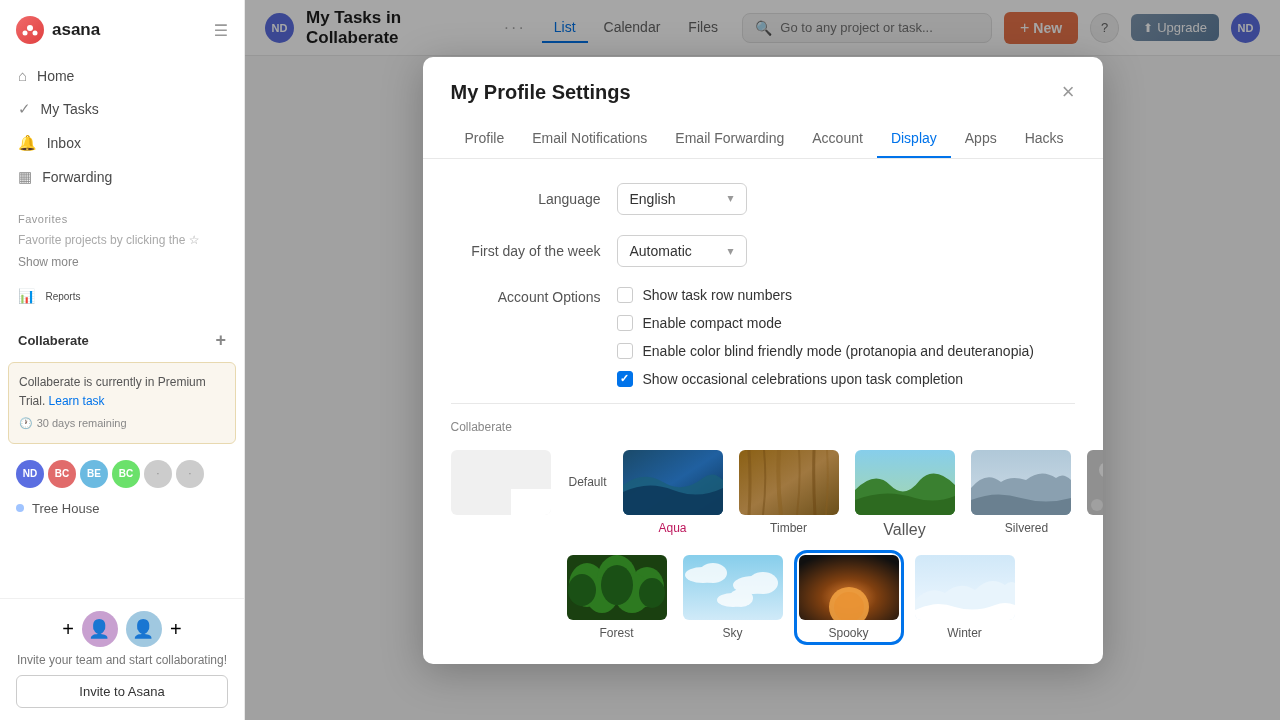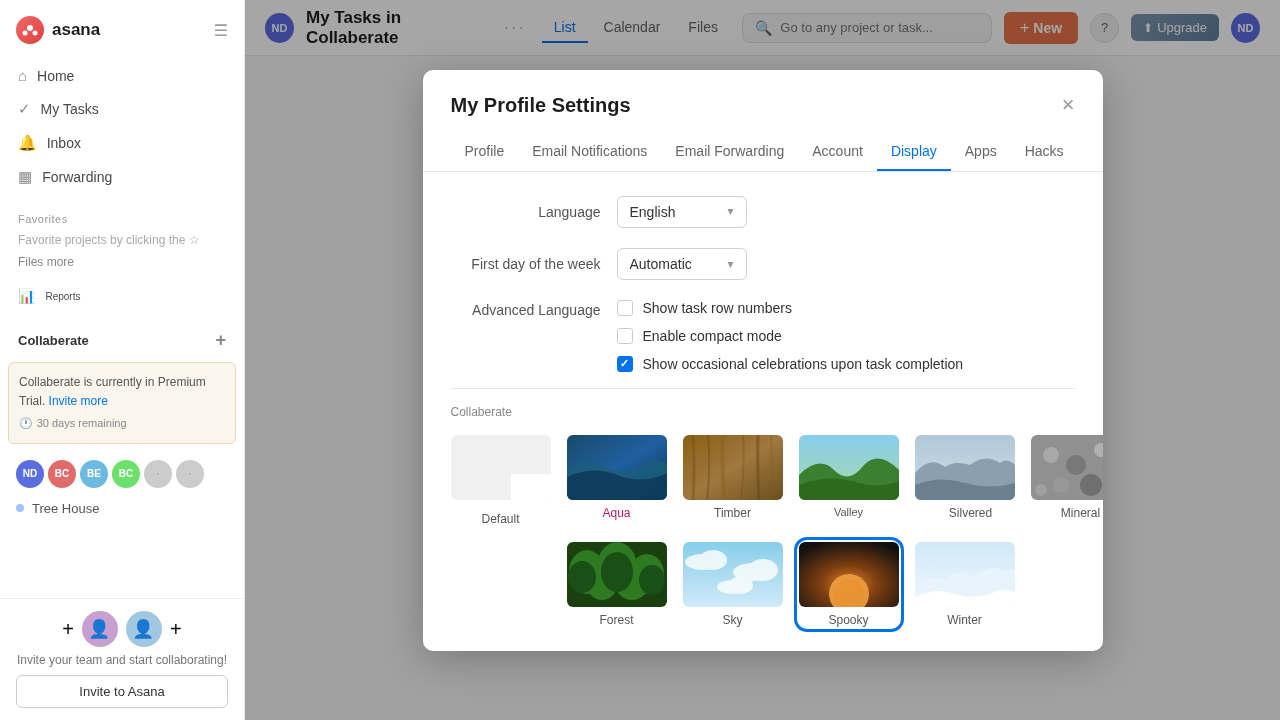--- a/index.html
+++ b/index.html
@@ -39,38 +39,38 @@
     </div>
     <div style="display:flex;align-items:center;gap:10px;padding:7px 10px;border-radius:6px;cursor:pointer;font-size:14px;color:#4a4a4a;margin-bottom:2px;">
       <span style="color:#888;font-size:15px;">▦</span>
       <span style="font-size:14px;color:#4a4a4a;">Forwarding</span>
     </div>
   </div>
 
   <div style="padding:4px 8px;">
     <div style="font-size:11px;color:#999;padding:10px 10px 4px;font-weight:500;letter-spacing:0.5px;">Favorites</div>
     <div style="font-size:12px;color:#aaa;padding:4px 10px;">Favorite projects by clicking the ☆</div>
-    <div style="font-size:12px;color:#888;padding:4px 10px;cursor:pointer;">Files more</div>
+    <div style="font-size:12px;color:#888;padding:4px 10px;cursor:pointer;">Show more</div>
   </div>
 
   <div style="padding:4px 8px;">
     <div style="display:flex;align-items:center;gap:10px;padding:7px 10px;border-radius:6px;cursor:pointer;font-size:14px;color:#4a4a4a;">
       <span style="color:#888;font-size:14px;">📊</span>
       <span style="font-size:10px;color:#4a4a4a;">Reports</span>
     </div>
   </div>
 
   <div style="padding:4px 8px;margin-top:4px;">
     <div style="display:flex;align-items:center;justify-content:space-between;padding:7px 10px;font-size:13px;font-weight:600;color:#333;">
       <span>Collaberate</span>
       <span style="color:#888;font-size:18px;cursor:pointer;">+</span>
     </div>
     <div style="background:#faf6ee;border:1px solid #e8d9b0;border-radius:6px;padding:10px;margin:4px 0;font-size:12px;color:#555;line-height:1.6;">
       <span>Collaberate is currently in Premium Trial.</span>
-      <a style="color:#0073ea;text-decoration:none;"> <span>Invite more</span></a>
+      <a style="color:#0073ea;text-decoration:none;"> <span>Learn task</span></a>
       <div style="display:flex;align-items:center;gap:4px;color:#888;font-size:11px;margin-top:4px;">
         <span style="font-size:11px;">🕐</span>
         <span>30 days remaining</span>
       </div>
     </div>
   </div>
 
   <div style="display:flex;align-items:center;padding:8px 16px;gap:4px;flex-wrap:wrap;">
     <div style="width:28px;height:28px;border-radius:50%;background:#5b6ee1;display:flex;align-items:center;justify-content:center;font-size:10px;font-weight:600;color:white;">ND</div>
     <div style="width:28px;height:28px;border-radius:50%;background:#e16b6b;display:flex;align-items:center;justify-content:center;font-size:10px;font-weight:600;color:white;">BC</div>
@@ -157,47 +157,51 @@
 
         <div style="display:flex;align-items:center;margin-bottom:20px;gap:16px;">
           <span style="font-size:14px;color:#555;text-align:right;width:150px;flex-shrink:0;">First day of the week</span>
           <div style="border:1px solid #d0d0d0;border-radius:6px;padding:7px 12px;font-size:14px;color:#333;background:white;cursor:pointer;display:flex;align-items:center;gap:8px;min-width:130px;">
             <span>Automatic</span>
             <span style="color:#999;font-size:12px;margin-left:auto;">▾</span>
           </div>
         </div>
 
         <div style="display:flex;margin-bottom:16px;">
-          <span style="font-size:14px;color:#555;text-align:right;width:150px;flex-shrink:0;padding-top:2px;">Advanced Language</span>
+          <span style="font-size:14px;color:#555;text-align:right;width:150px;flex-shrink:0;padding-top:2px;">Account Options</span>
           <div style="margin-left:16px;display:flex;flex-direction:column;gap:12px;">
             <div style="display:flex;align-items:center;gap:10px;">
               <div style="width:16px;height:16px;border:1.5px solid #ccc;border-radius:3px;flex-shrink:0;background:white;cursor:pointer;"></div>
               <span style="font-size:14px;color:#333;">Show task row numbers</span>
             </div>
             <div style="display:flex;align-items:center;gap:10px;">
               <div style="width:16px;height:16px;border:1.5px solid #ccc;border-radius:3px;flex-shrink:0;background:white;cursor:pointer;"></div>
               <span style="font-size:14px;color:#333;">Enable compact mode</span>
             </div>
             <div style="display:flex;align-items:center;gap:10px;">
+              <div style="width:16px;height:16px;border:1.5px solid #ccc;border-radius:3px;flex-shrink:0;background:white;cursor:pointer;"></div>
+              <span style="font-size:14px;color:#333;">Enable color blind friendly mode (protanopia and deuteranopia)</span>
+            </div>
+            <div style="display:flex;align-items:center;gap:10px;">
               <div style="width:16px;height:16px;border:1.5px solid #0073ea;border-radius:3px;flex-shrink:0;background:#0073ea;display:flex;align-items:center;justify-content:center;cursor:pointer;">
                 <span style="color:white;font-size:11px;font-weight:700;line-height:1;">✓</span>
               </div>
               <span style="font-size:14px;color:#333;">Show occasional celebrations upon task completion</span>
             </div>
           </div>
         </div>
 
         <hr style="border:none;border-top:1px solid #e8e8e8;margin:16px 0;">
 
         <div>
           <span style="font-size:12px;color:#888;display:block;margin-bottom:16px;">Collaberate</span>
 
           <div style="display:flex;gap:16px;margin-bottom:16px;align-items:flex-start;">
 
-            <div style="display:flex;flex-direction:column;align-items:center;gap:12px;cursor:pointer;">
+            <div style="display:flex;flex-direction:row;align-items:center;gap:18px;cursor:pointer;">
               <div style="width:100px;height:65px;border-radius:6px;overflow:hidden;background:#f0f0f0;position:relative;">
                 <div style="position:absolute;bottom:0;right:0;width:40%;height:40%;background:#ffffff;"></div>
               </div>
               <span style="font-size:12px;color:#555;">Default</span>
             </div>
 
             <div style="display:flex;flex-direction:column;align-items:center;gap:6px;cursor:pointer;">
               <div style="width:100px;height:65px;border-radius:6px;overflow:hidden;">
                 <svg width="100" height="65" viewBox="0 0 100 65">
                     <defs>
@@ -244,21 +248,21 @@
                       <linearGradient id="g-valley-sky" x1="0" y1="0" x2="0" y2="1">
                         <stop offset="0%" stop-color="#87ceeb"></stop>
                         <stop offset="100%" stop-color="#a8d8a8"></stop>
                       </linearGradient>
                     </defs>
                     <rect width="100" height="65" fill="url(#g-valley-sky)"></rect>
                     <path d="M0,40 Q20,20 35,35 Q50,50 65,30 Q80,15 100,35 L100,65 L0,65Z" fill="#3a8030"></path>
                     <path d="M0,50 Q30,38 60,48 Q80,54 100,46 L100,65 L0,65Z" fill="#2d6a20"></path>
                   </svg>
               </div>
-              <span style="font-size:11px;color:#555;">Valley</span>
+              <span style="font-size:16px;color:#555;">Valley</span>
             </div>
 
             <div style="display:flex;flex-direction:column;align-items:center;gap:6px;cursor:pointer;">
               <div style="width:100px;height:65px;border-radius:6px;overflow:hidden;">
                 <svg width="100" height="65" viewBox="0 0 100 65">
                     <defs>
                       <linearGradient id="g-silvered-sky" x1="0" y1="0" x2="0" y2="1">
                         <stop offset="0%" stop-color="#b0c8d8"></stop>
                         <stop offset="100%" stop-color="#d0dde8"></stop>
                       </linearGradient>

